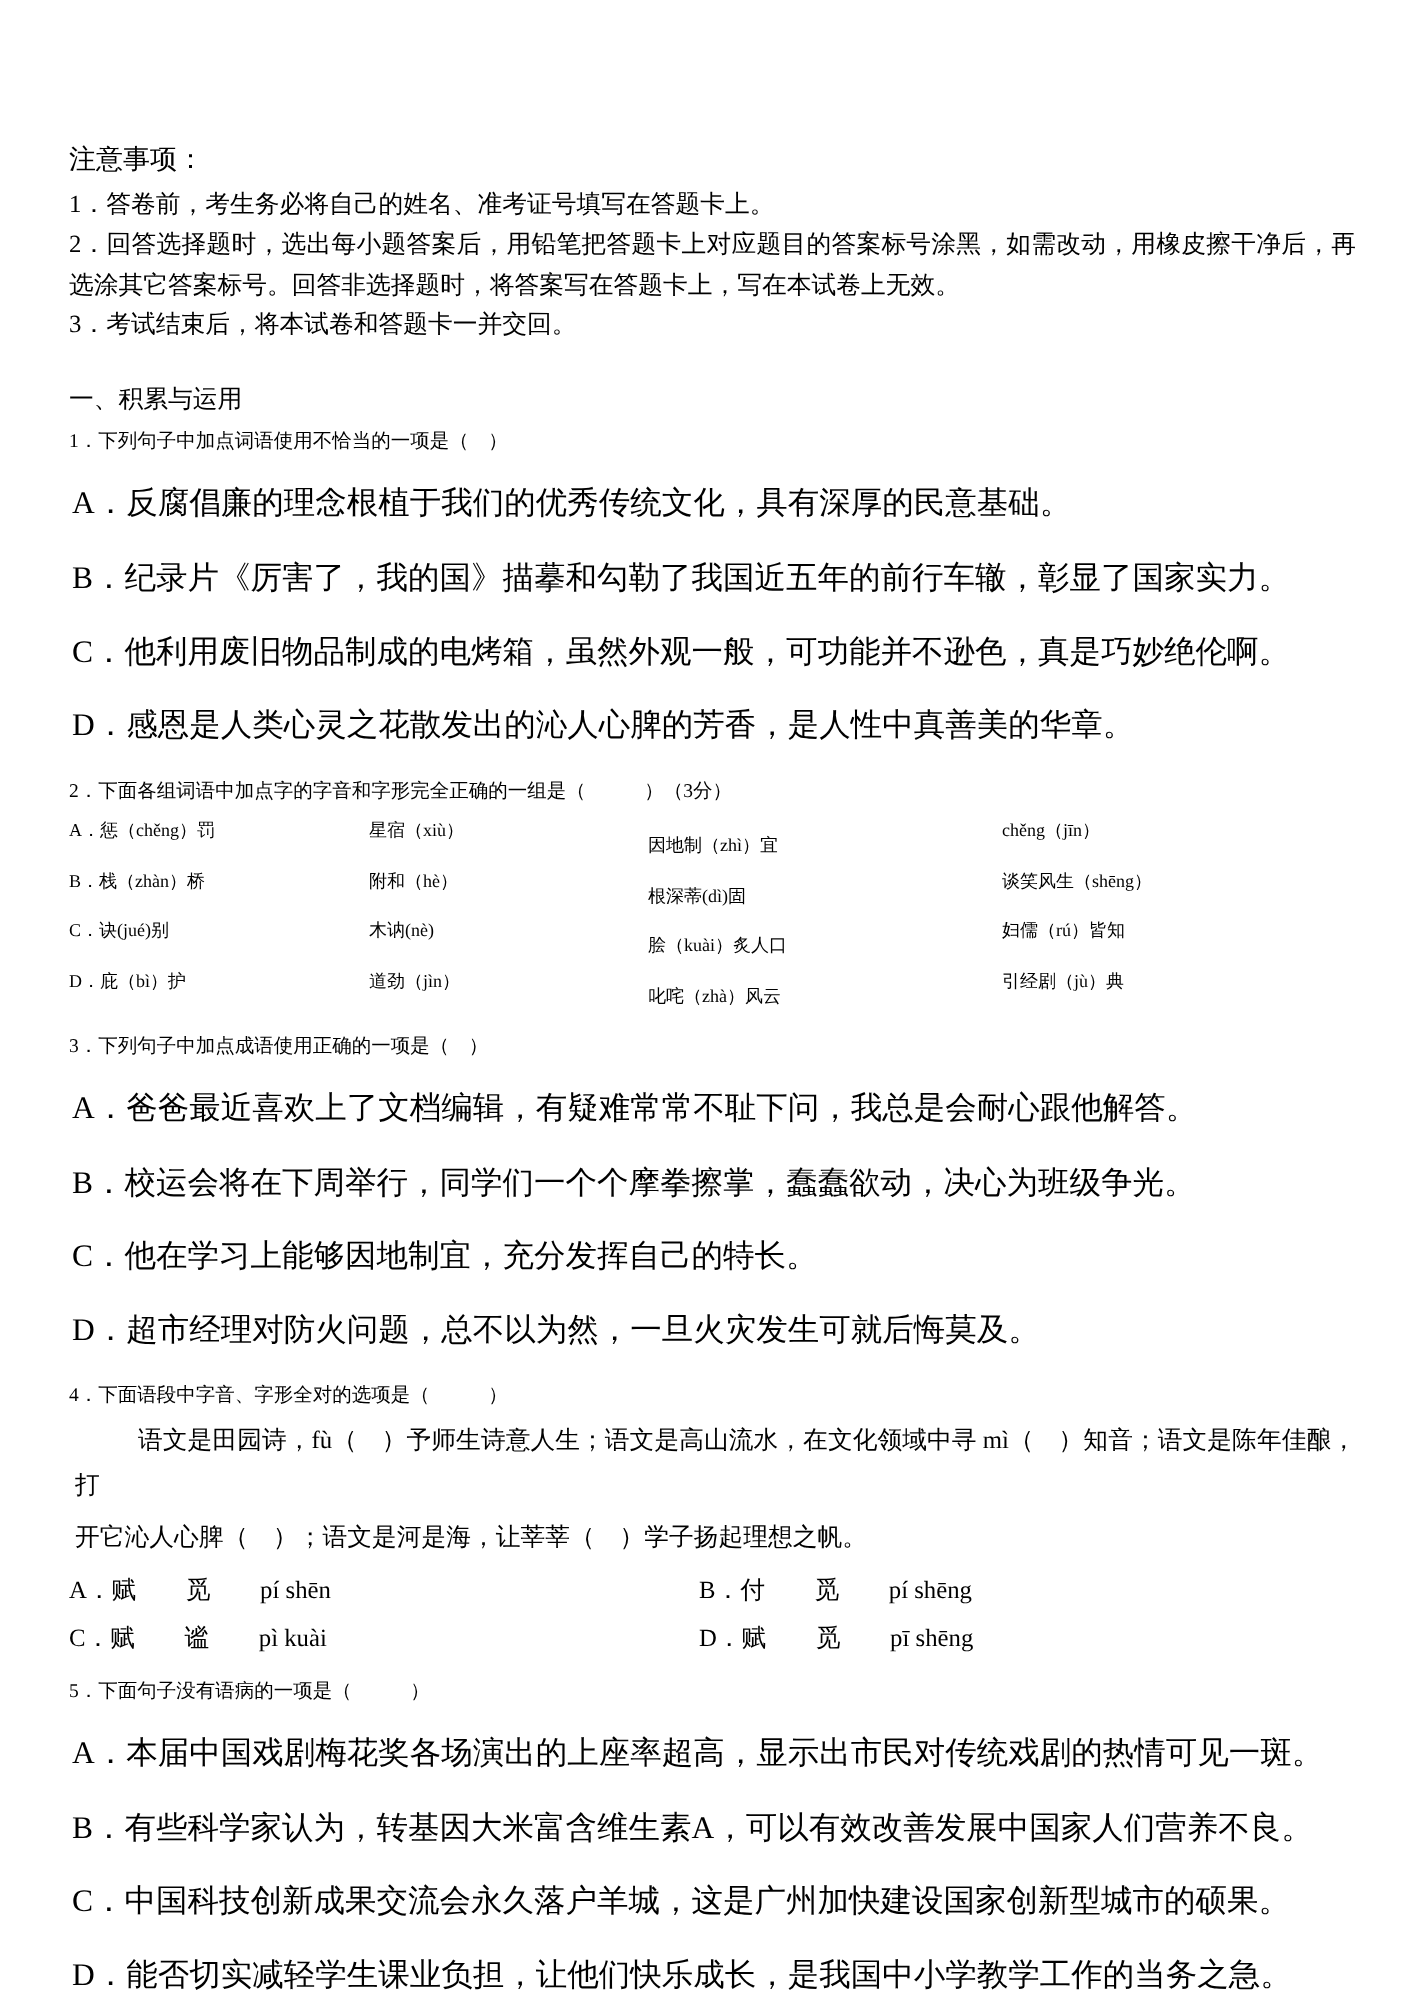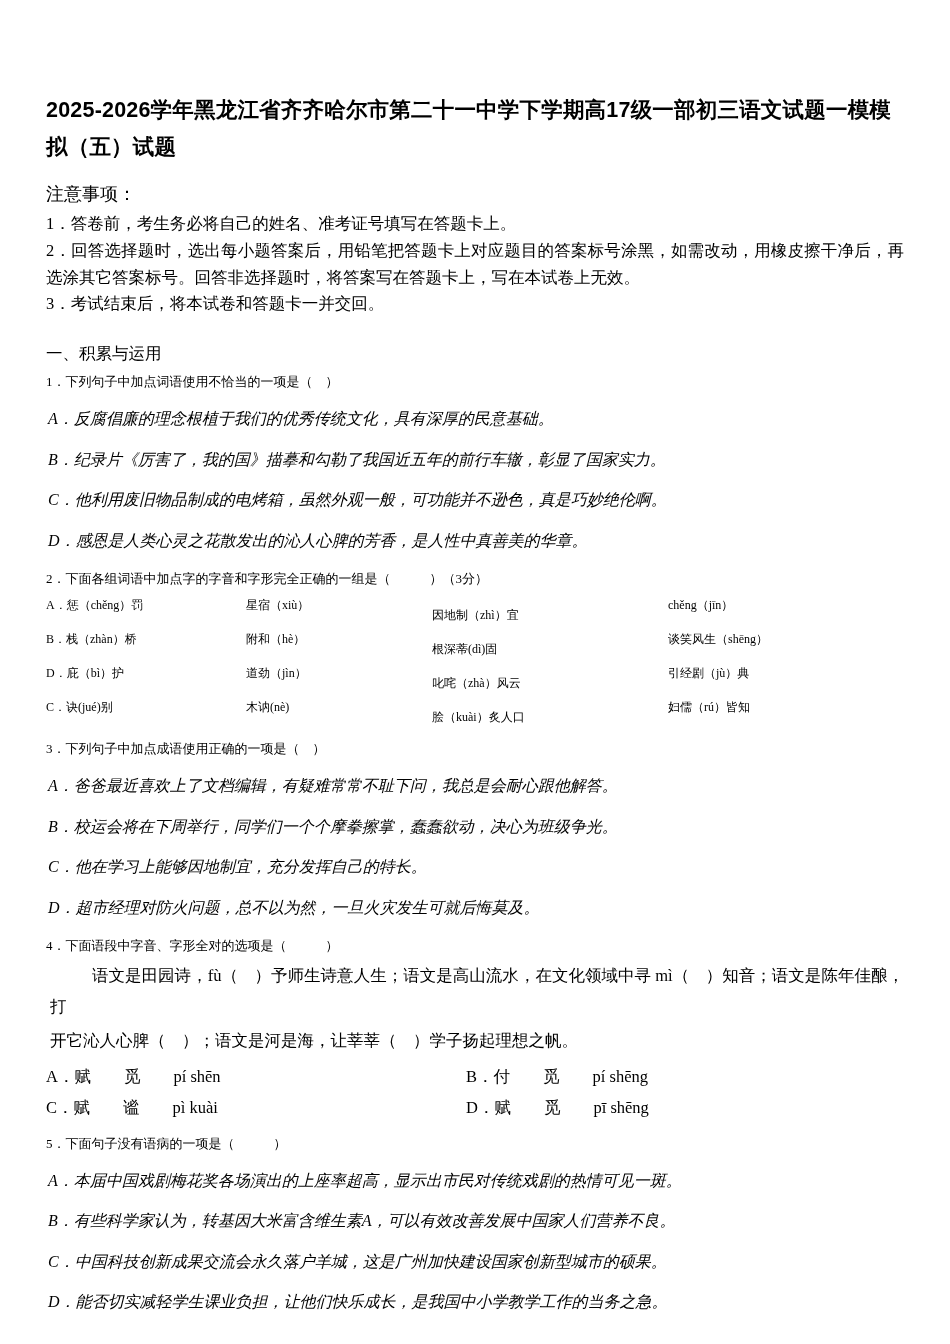--- a/index.html
+++ b/index.html
@@ -46,25 +46,24 @@
     font-size: 16.5px;
     line-height: 1.7;
     margin: 0 0 2px 0;
   }
   .q-stem {
     font-size: 13px;
     line-height: 1.78;
     margin: 0 0 4px 0;
   }
   .opt {
-    font-size: 16px;
+    font-size: 21px;
     line-height: 1.78;
     margin: 0 0 4px 0;
     padding-left: 2px;
-    font-style: italic;
   }
   .opt-row {
     display: flex;
     font-size: 12px;
     line-height: 1.9;
     margin: 0 0 1px 0;
   }
   .opt-row .c1 { width: 200px; flex: 0 0 200px; }
   .opt-row .c2 { width: 186px; flex: 0 0 186px; }
   .opt-row .c3 { width: 236px; flex: 0 0 236px; margin-top: 10px; }
@@ -84,21 +83,20 @@
     margin: 0;
   }
   .two-col .left { flex: 0 0 420px; }
   .two-col .right { flex: 1 1 auto; }
 </style>
 </head>
 <body>
 
 <div class="page">
 
-  <h1 class="doc-title">2025-2026学年黑龙江省齐齐哈尔市第二十一中学下学期高17级一部初三语文试题一模模拟（五）试题</h1>
 
   <div class="section-label">注意事项：</div>
   <div class="note-line">1．答卷前，考生务必将自己的姓名、准考证号填写在答题卡上。</div>
   <div class="note-line">2．回答选择题时，选出每小题答案后，用铅笔把答题卡上对应题目的答案标号涂黑，如需改动，用橡皮擦干净后，再选涂其它答案标号。回答非选择题时，将答案写在答题卡上，写在本试卷上无效。</div>
   <div class="note-line">3．考试结束后，将本试卷和答题卡一并交回。</div>
 
   <div class="spacer-lg"></div>
 
   <div class="part-heading">一、积累与运用</div>
 
@@ -122,30 +120,30 @@
     <span class="c3">因地制（zhì）宜</span>
     <span class="c4">chěng（jīn）</span>
   </div>
   <div class="opt-row">
     <span class="c1">B．栈（zhàn）桥</span>
     <span class="c2">附和（hè）</span>
     <span class="c3">根深蒂(dì)固</span>
     <span class="c4">谈笑风生（shēng）</span>
   </div>
   <div class="opt-row">
+    <span class="c1">C．诀(jué)别</span>
+    <span class="c2">木讷(nè)</span>
+    <span class="c3">脍（kuài）炙人口</span>
+    <span class="c4">妇儒（rú）皆知</span>
+  </div>
+  <div class="opt-row">
     <span class="c1">D．庇（bì）护</span>
     <span class="c2">道劲（jìn）</span>
     <span class="c3">叱咤（zhà）风云</span>
     <span class="c4">引经剧（jù）典</span>
-  </div>
-  <div class="opt-row">
-    <span class="c1">C．诀(jué)别</span>
-    <span class="c2">木讷(nè)</span>
-    <span class="c3">脍（kuài）炙人口</span>
-    <span class="c4">妇儒（rú）皆知</span>
   </div>
 
   <div class="spacer-sm"></div>
 
   <div class="q-stem">3．下列句子中加点成语使用正确的一项是（　）</div>
   <div class="spacer-sm"></div>
   <div class="opt">A．爸爸最近喜欢上了文档编辑，有疑难常常不耻下问，我总是会耐心跟他解答。</div>
   <div class="spacer-sm"></div>
   <div class="opt">B．校运会将在下周举行，同学们一个个摩拳擦掌，蠢蠢欲动，决心为班级争光。</div>
   <div class="spacer-sm"></div>

